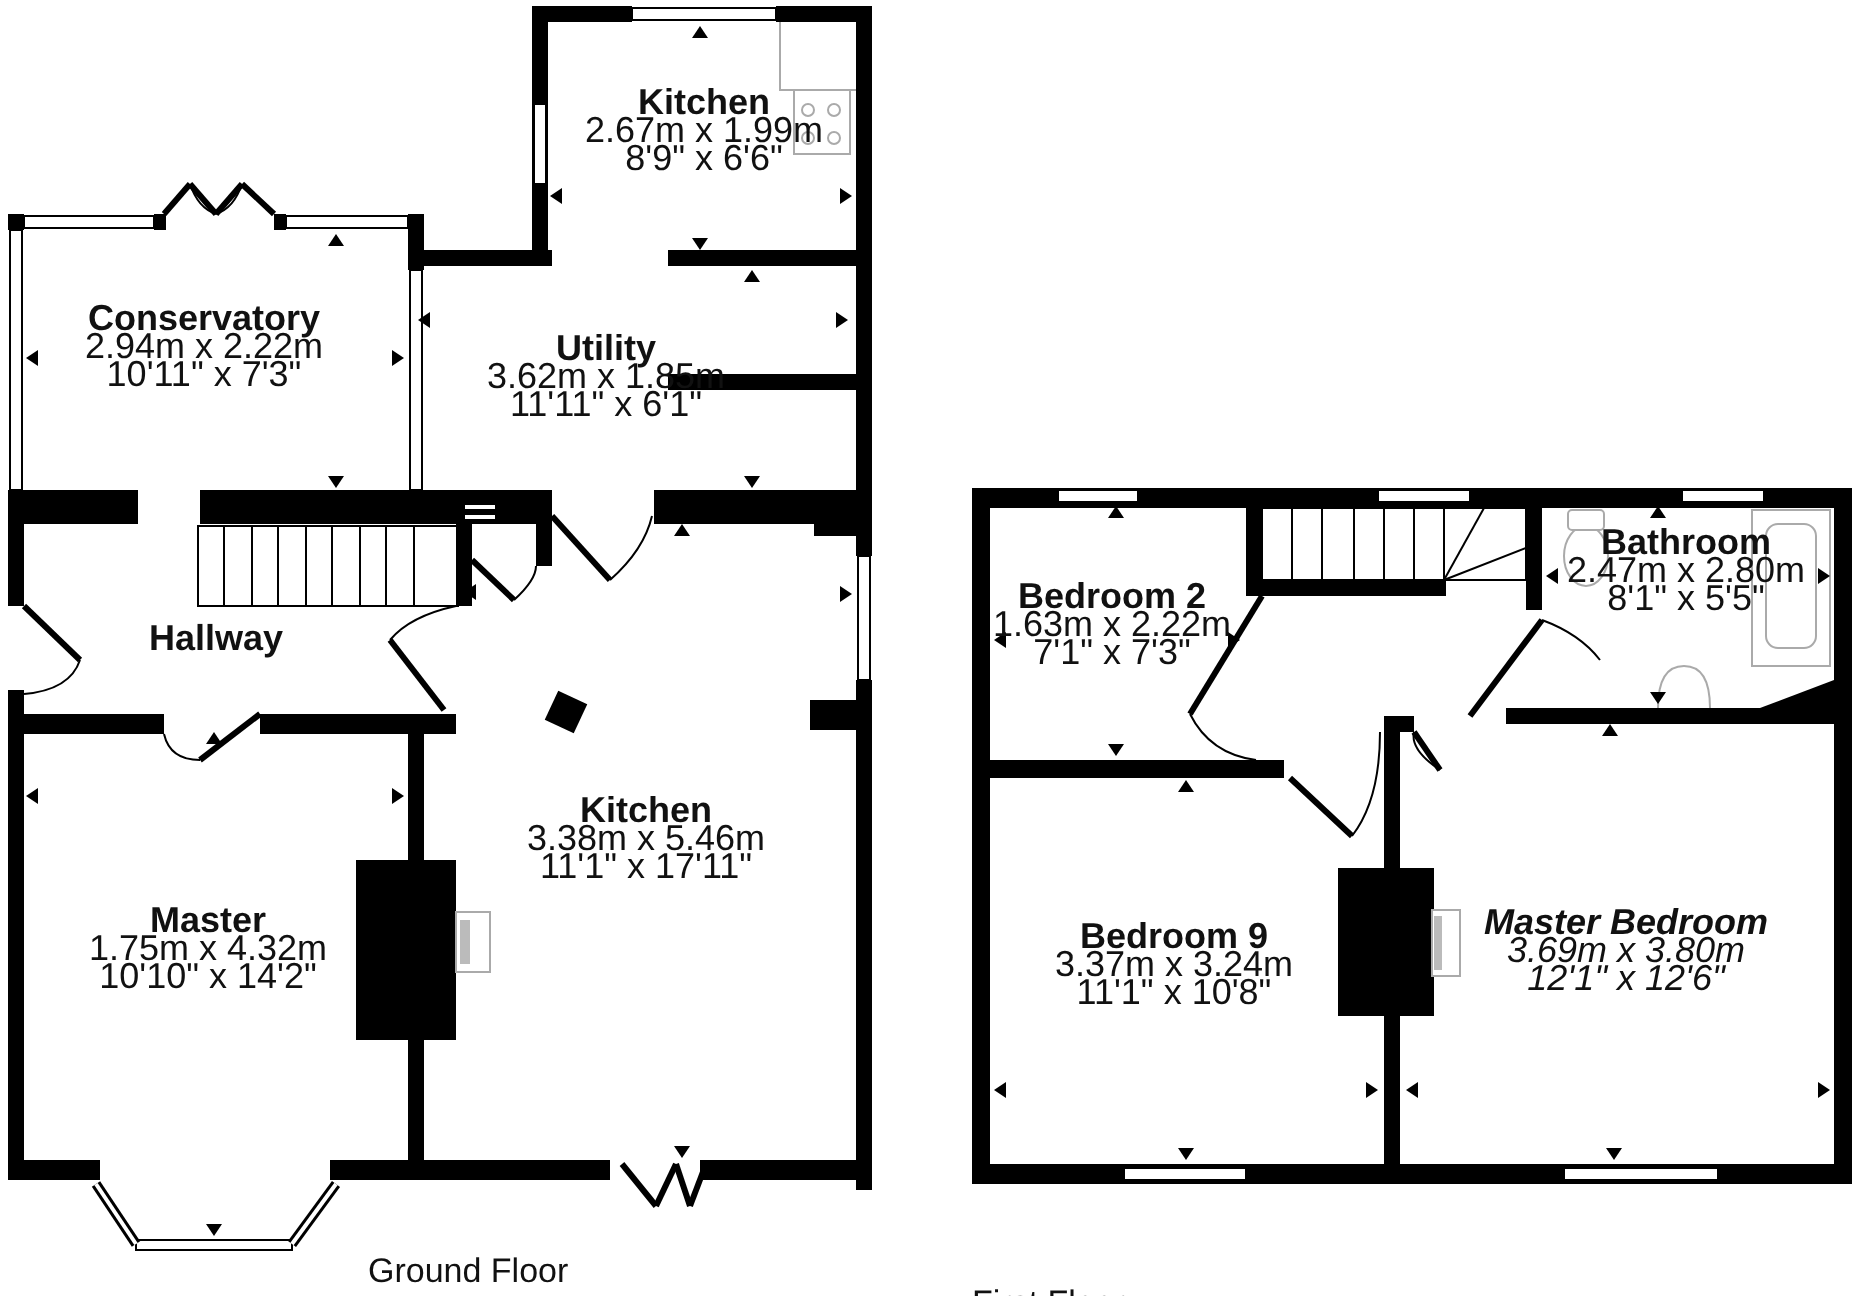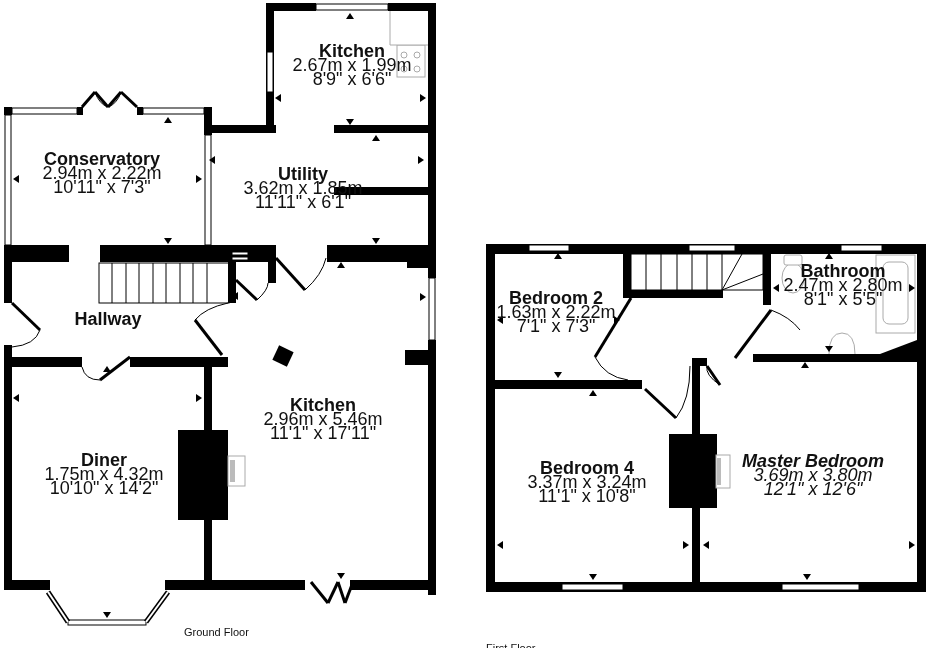--- a/index.html
+++ b/index.html
@@ -1,21 +1,21 @@
 <!DOCTYPE html>
 <html><head>
 <meta charset="utf-8">
 <style>
   html, body { margin:0; padding:0; background:#ffffff; }
   body { width:928px; height:648px; position:relative; overflow:hidden; font-family:"Liberation Sans", sans-serif; }
   svg { position:absolute; left:0; top:0; }
   .lbl { position:absolute; text-align:center; color:#111; line-height:14px; font-size:18px; transform:translateX(-50%); white-space:nowrap; }
   .lbl .name { font-weight:bold; display:block; }
   .lbl span { display:block; }
-  .floor { position:absolute; font-size:11px; color:#111; }
+  .floor { position:absolute; font-size:17px; color:#111; }
 </style>
 </head>
 <body>
 
 <svg width="928" height="648" viewBox="0 0 928 648">
   <g fill="#000">
 
     <rect x="266" y="3" width="8" height="130"></rect>
     <rect x="266" y="3" width="50" height="8"></rect>
     <rect x="388" y="3" width="48" height="8"></rect>
@@ -238,41 +238,41 @@
 <div class="lbl" style="left:283px;top:167px;margin-left:20px;">
   <span class="name">Utility</span>
   <span>3.62m x 1.85m</span>
   <span>11'11" x 6'1"</span>
 </div>
 <div class="lbl" style="left:108px;top:312px;">
   <span class="name">Hallway</span>
 </div>
 <div class="lbl" style="left:323px;top:398px;">
   <span class="name">Kitchen</span>
-  <span>2.96m x 5.46m</span>
+  <span>3.38m x 5.46m</span>
   <span>11'1" x 17'11"</span>
 </div>
 <div class="lbl" style="left:104px;top:453px;">
-  <span class="name">Diner</span>
+  <span class="name">Master</span>
   <span>1.75m x 4.32m</span>
   <span>10'10" x 14'2"</span>
 </div>
 
 <div class="lbl" style="left:556px;top:291px;">
   <span class="name">Bedroom 2</span>
   <span>1.63m x 2.22m</span>
   <span>7'1" x 7'3"</span>
 </div>
 <div class="lbl" style="left:843px;top:264px;">
   <span class="name">Bathroom</span>
   <span>2.47m x 2.80m</span>
   <span>8'1" x 5'5"</span>
 </div>
 <div class="lbl" style="left:587px;top:461px;">
-  <span class="name">Bedroom 4</span>
+  <span class="name">Bedroom 9</span>
   <span>3.37m x 3.24m</span>
   <span>11'1" x 10'8"</span>
 </div>
 <div class="lbl" style="left:813px;top:454px;font-style:italic;">
   <span class="name">Master Bedroom</span>
   <span>3.69m x 3.80m</span>
   <span>12'1" x 12'6"</span>
 </div>
 
 <div class="floor" style="left:184px;top:626px;">Ground Floor</div>

